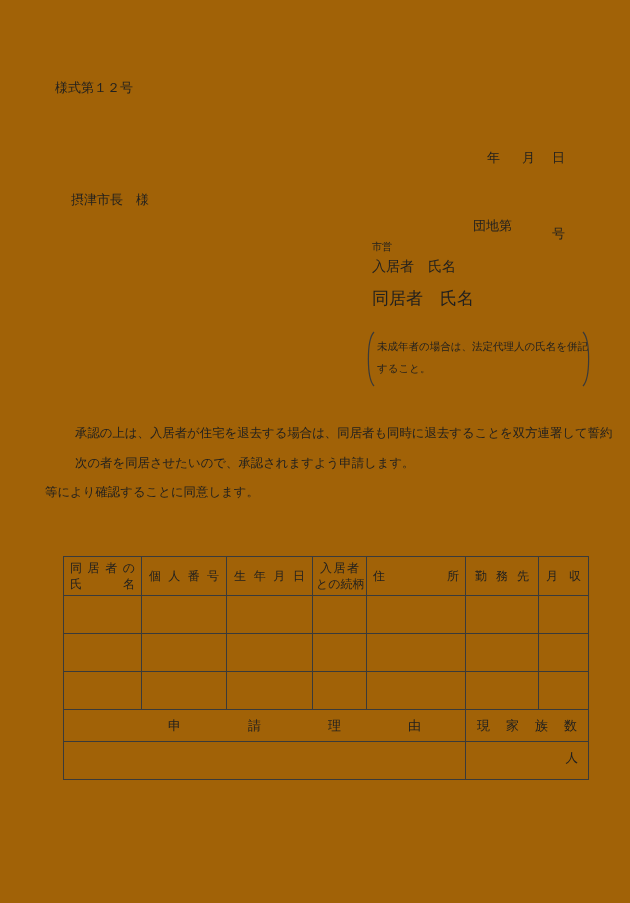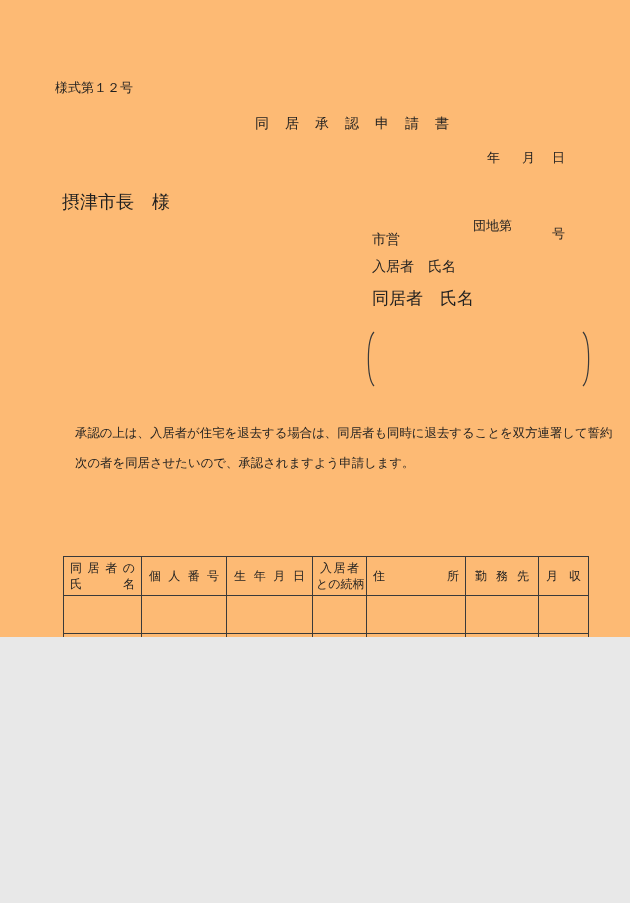--- a/index.html
+++ b/index.html
@@ -1,32 +1,32 @@
 <!DOCTYPE html>
 <html><head>
 <meta charset="utf-8">
 <style>
   html,body{margin:0;padding:0;background:#e8e8e8;}
   .page{
     position:relative;
-    width:630px;height:637px;
+    width:630px;height:903px;
     margin:0 auto;
-    background:#fdba74;
+    background:#a16207;
     font-family:"Liberation Serif","DejaVu Serif",serif;
     color:#1f1f1f;
     overflow:hidden;
   }
   .abs{position:absolute;white-space:nowrap;line-height:1;}
   .form-number{left:55px;top:81px;font-size:13px;}
   .doc-title{left:255px;top:117px;font-size:14px;letter-spacing:16px;}
   .date-y{left:487px;top:151px;font-size:13px;}
   .date-m{left:522px;top:151px;font-size:13px;}
   .date-d{left:552px;top:151px;font-size:13px;}
-  .recipient{left:62px;top:193px;font-size:18px;}
-  .housing-municipal{left:372px;top:233px;font-size:14px;}
+  .recipient{left:71px;top:193px;font-size:13px;}
+  .housing-municipal{left:372px;top:242px;font-size:10px;}
   .housing-complex{left:473px;top:219px;font-size:13px;}
   .housing-number{left:552px;top:227px;font-size:13px;}
   .resident-line{left:372px;top:260px;font-size:14px;}
   .cohabitant-line{left:372px;top:290px;font-size:17px;}
 
   .note-text{left:377px;top:336px;width:208px;font-size:10.5px;line-height:21.5px;white-space:nowrap;}
   .bracket{position:absolute;top:331px;}
   .bracket-left{left:364px;}
   .bracket-right{left:581px;}
 
@@ -61,21 +61,20 @@
   .person-cell{text-align:right;vertical-align:bottom;}
   .person-inner{padding:0 10px 5px 0;font-size:12.5px;}
 </style>
 </head>
 <body>
 
 <div class="page">
 
   <div class="abs form-number">様式第１２号</div>
 
-  <div class="abs doc-title">同居承認申請書</div>
 
   <div>
     <span class="abs date-y">年</span>
     <span class="abs date-m">月</span>
     <span class="abs date-d">日</span>
   </div>
 
   <div class="abs recipient">摂津市長　様</div>
 
   <div>
@@ -86,29 +85,34 @@
 
   <div class="abs resident-line">入居者　氏名</div>
 
   <div class="abs cohabitant-line">同居者　氏名</div>
 
   <div class="bracket bracket-left">
     <svg width="12" height="56" viewBox="0 0 12 56">
       <path d="M10,1 C2.5,9 2.5,47 10,55" fill="none" stroke="#3a3a3a" stroke-width="1.2"></path>
     </svg>
   </div>
+  <div class="abs note-text">
+    <div>未成年者の場合は、法定代理人の氏名を併記</div>
+    <div>すること。</div>
+  </div>
   <div class="bracket bracket-right">
     <svg width="12" height="56" viewBox="0 0 12 56">
       <path d="M2,1 C9.5,9 9.5,47 2,55" fill="none" stroke="#3a3a3a" stroke-width="1.2"></path>
     </svg>
   </div>
 
   <div class="abs body-text">
     <div class="indent">承認の上は、入居者が住宅を退去する場合は、同居者も同時に退去することを双方連署して誓約</div>
     <div class="indent">次の者を同居させたいので、承認されますよう申請します。</div>
+    <div>等により確認することに同意します。</div>
   </div>
 
   <table class="form-table">
     <colgroup>
       <col style="width:78px">
         <col style="width:85px">
         <col style="width:86px">
       <col style="width:54px">
         <col style="width:99px">
         <col style="width:73px">

